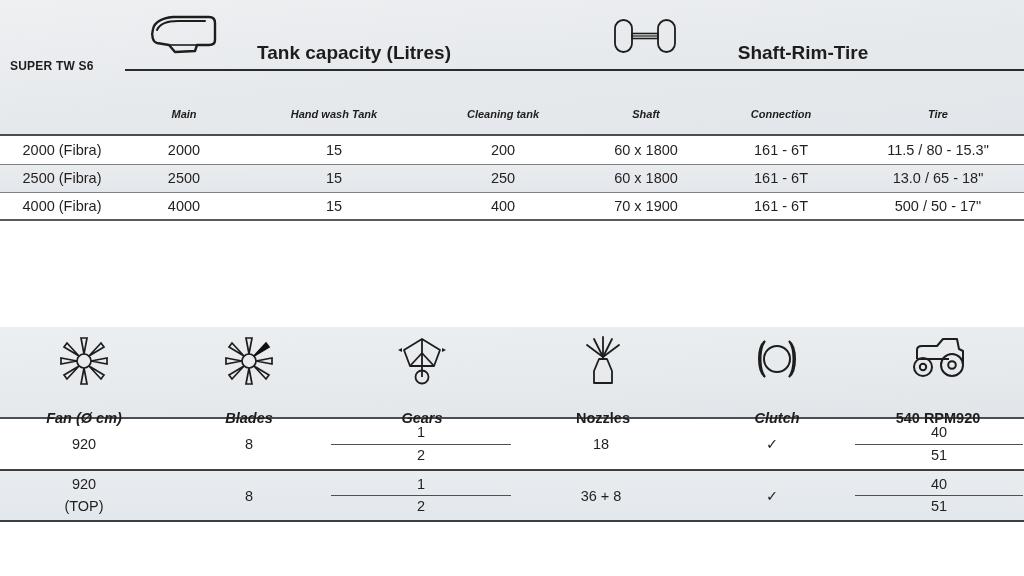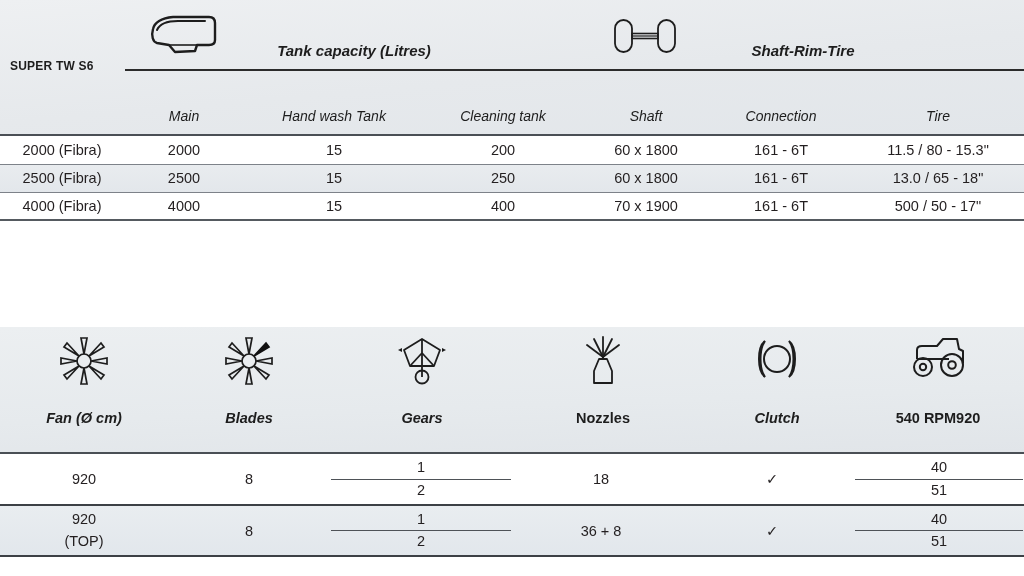--- a/index.html
+++ b/index.html
@@ -24,48 +24,48 @@
     position:absolute;left:125px;top:69px;width:899px;height:0;
     border-top:2px solid #2b2b2b;
   }
   .model-title{
     position:absolute;left:10px;top:59px;
     font-size:12px;font-weight:bold;letter-spacing:.2px;color:#1d1d1d;
     white-space:nowrap;
   }
   .grp-label{
     position:absolute;top:42px;
-    font-style:italic;font-weight:bold;font-size:15px;color:#1d1d1d;
+    font-weight:bold;font-size:19px;color:#1d1d1d;
     white-space:nowrap;transform:translateX(-50%);
   }
   .grp-icon{position:absolute;top:12px;transform:translateX(-50%);}
   .col-label{
     position:absolute;top:108px;
-    font-style:italic;font-weight:normal;font-size:14px;color:#1d1d1d;
+    font-style:italic;font-weight:bold;font-size:11px;color:#1d1d1d;
     white-space:nowrap;transform:translateX(-50%);
   }
 
   .t1-body{width:1024px;border-collapse:collapse;table-layout:fixed;}
   .t1-body tr{height:28px;}
   .t1-body tr:nth-child(odd){background:#ffffff;}
   .t1-body tr:nth-child(even){background:linear-gradient(180deg,#e9ecef 0%,#e3e7eb 100%);}
   .t1-body td{
     font-size:14.5px;color:#231f20;text-align:center;
     border-bottom:1px solid #7d8289;
     white-space:nowrap;
   }
   .t1-body tr:last-child td{border-bottom:2px solid #555a60;}
 
   
   .gap{position:absolute;left:0;top:314px;width:1024px;height:13px;background:#ffffff;}
 
   
   .t2{position:absolute;left:0;top:327px;width:1024px;}
   .t2-head{
-    position:relative;height:127px;box-sizing:border-box;
+    position:relative;height:92px;box-sizing:border-box;
     background:linear-gradient(178deg,#eceff1 0%,#e6eaed 60%,#e1e5e9 100%);
     border-bottom:2px solid #4a4f55;
   }
   .t2-icon{position:absolute;top:6px;transform:translateX(-50%);}
   .t2-label{
     position:absolute;top:83px;transform:translateX(-50%);
     font-size:14.5px;font-weight:bold;color:#1d1d1d;white-space:nowrap;
   }
   .t2-label.ital{font-style:italic;}
 

